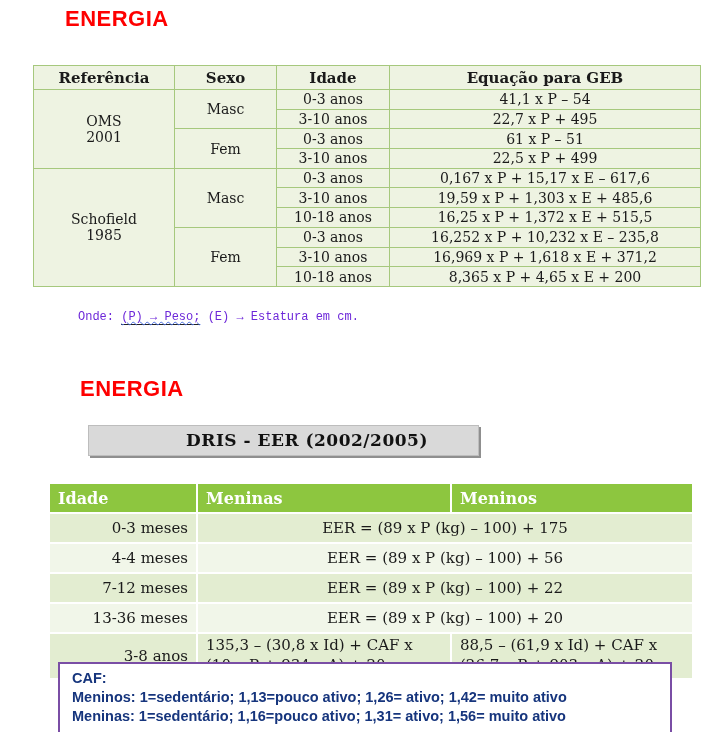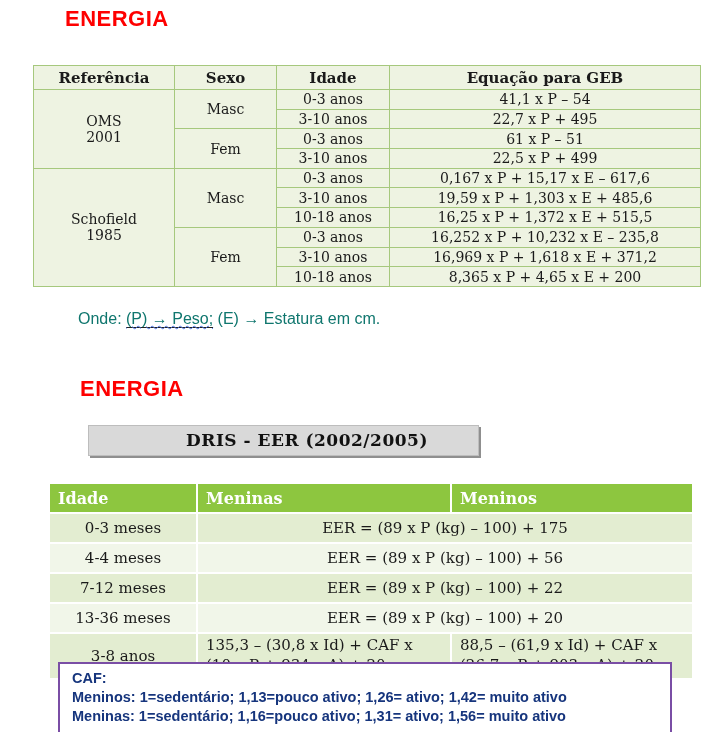--- a/index.html
+++ b/index.html
@@ -19,42 +19,42 @@
        text-align:center;vertical-align:middle;padding:0 3px;}
   table.geb{border:1px solid #93b969;}
   table.geb th{font-size:15px;height:23px;font-weight:bold;}
   table.geb td{font-size:14px;height:18.7px;}
   td.refcell{font-weight:normal;font-size:15px;white-space:pre-line;}
   td.sexcell{font-size:15px;margin-left:32px;}
   col.c-ref{width:141px;} col.c-sex{width:102px;}
   col.c-age{width:113px;} col.c-eq{width:311px;}
 
   
-  #onde{position:absolute;left:78px;top:310px;font-size:16px;color:#0f766e;
-       font-family:Liberation Sans, sans-serif;}
+  #onde{position:absolute;left:78px;top:310px;font-size:12px;color:#6d28d9;
+       font-family:Liberation Mono, monospace;}
   #onde .squiggle{text-decoration:underline;text-decoration-style:wavy;
        text-decoration-color:#4a6fe0;text-decoration-thickness:1px;}
   #onde .solidline{border-bottom:1px solid #222;}
 
   
   #dris-banner{position:absolute;left:88px;top:425px;width:342px;height:29px;
        background:#d9d9d9;border:1px solid #bdbdbd;box-shadow:2px 2px 0 #8f8f8f;
        text-align:center;line-height:29px;font-weight:bold;font-size:17px;
        color:#111;font-family:"DejaVu Serif",serif;letter-spacing:0.5px;padding-left:47px;}
 
   
   table.eer{position:absolute;left:48px;top:482px;width:642px;
        border-collapse:separate;border-spacing:2px;table-layout:fixed;}
   table.eer th{background:#8dc63f;color:#ffffff;font-size:16px;font-weight:bold;
        text-align:left;padding:3px 8px;height:22px;}
   table.eer td{font-size:15px;color:#1a1a1a;padding:2px 8px;height:24px;
        vertical-align:middle;}
   tr.dark td{background:#e3edd1;}
   tr.light td{background:#f1f6e9;}
-  td.agecell{text-align:center;}
+  td.agecell{text-align:right;}
   td.mergedcell{text-align:center;}
   td.eqcell{text-align:left;line-height:1.32;font-size:15px;}
   col.e-age{width:146px;} col.e-girls{width:252px;} col.e-boys{width:240px;}
 
   
   #caf-box{position:absolute;left:58px;top:662px;width:586px;
        border:2px solid #7a4ea5;padding:5px 12px 7px 12px;
        font-family:"Liberation Sans",sans-serif;font-weight:bold;
        font-size:14.5px;color:#16357d;line-height:1.3;background:#ffffff;}
 </style>

